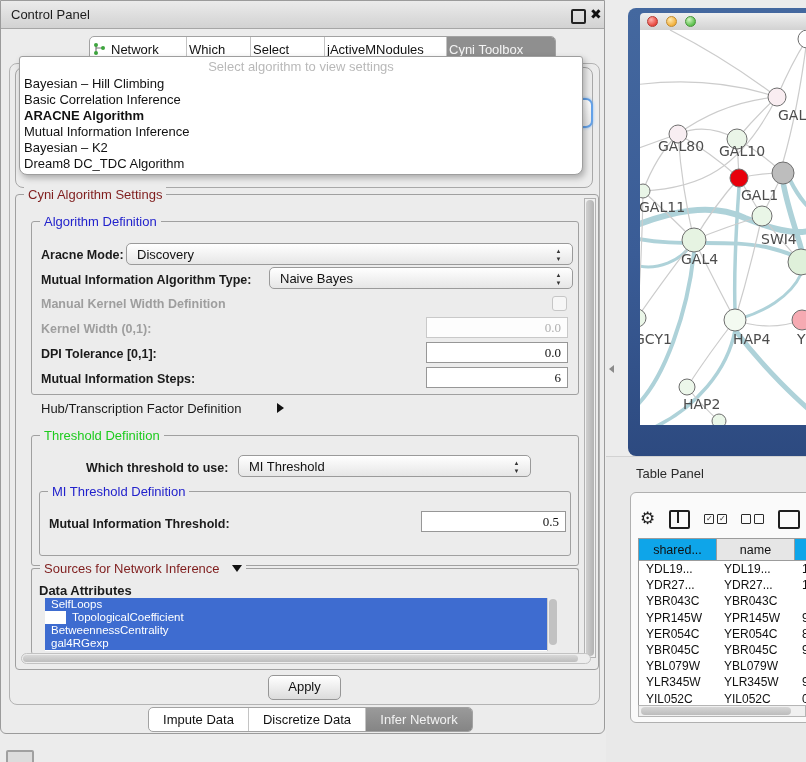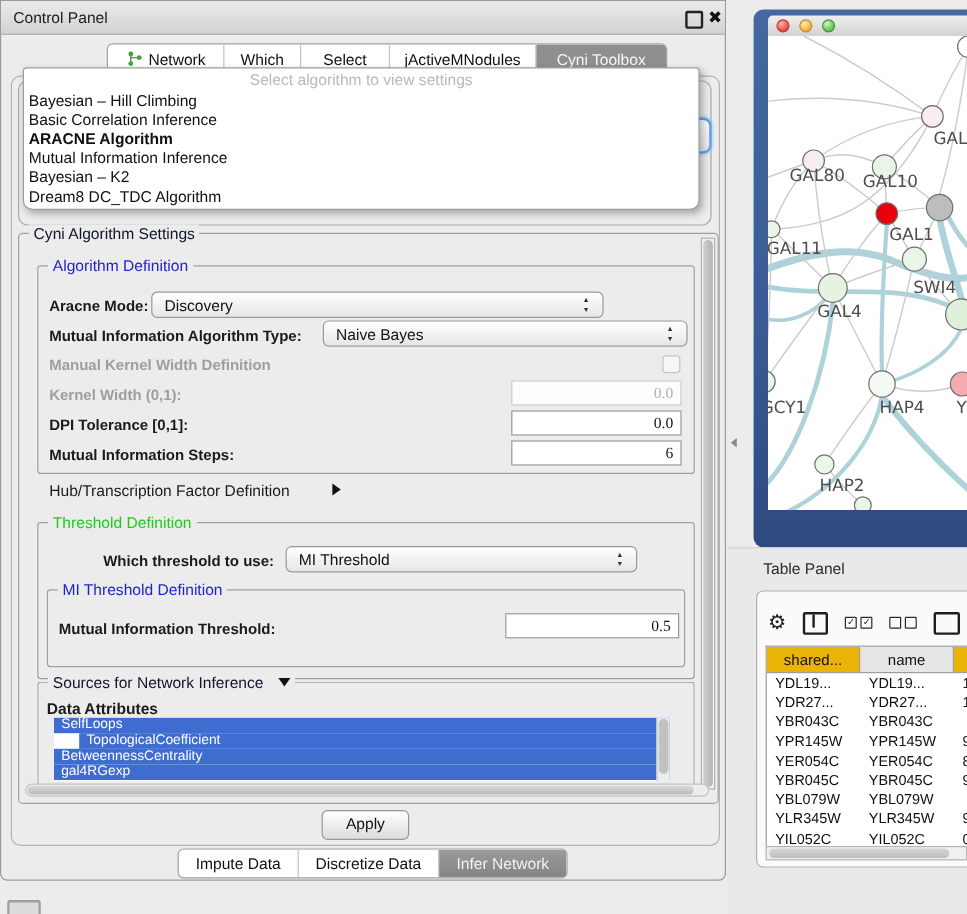--- a/index.html
+++ b/index.html
@@ -16,21 +16,21 @@
     border:1px solid #9b9b9b;border-radius:0 0 6px 6px;box-sizing:border-box;}
   .cp-titlebar{left:0;top:0;width:603px;height:27px;
     background:linear-gradient(#ebebeb,#d2d2d2);border-bottom:1px solid #a6a6a6;}
   .cp-title{left:10px;top:6px;font-size:13px;color:#1c1c1c;}
   .cp-float{left:570px;top:8px;width:11px;height:11px;border:2px solid #222;border-radius:2px;}
   .cp-close{left:589px;top:5px;font-size:14px;font-weight:bold;color:#111;}
 
   
   .tabbar{left:88px;top:35px;height:24px;display:flex;background:#fff;
     border:1px solid #a2a2a2;border-radius:5px;overflow:hidden;}
-  .tab{display:flex;align-items:center;justify-content:center;gap:5px;
+  .tab{display:flex;align-items:center;gap:5px;
     font-size:13px;color:#111;border-right:1px solid #c4c4c4;padding:0 2px;box-sizing:border-box;}
   .tab:last-child{border-right:none;}
   .tab.active{background:#8f8f8f;color:#f5f5f5;}
 
   
   .container-a{left:8px;top:62px;width:589px;height:640px;border:1px solid #b3b3b3;
     border-radius:8px;background:#ececec;}
   .box-b{left:14px;top:66px;width:576px;height:119px;border:1px solid #a8a8a8;
     border-radius:8px;background:#ececec;}
   .combo-fragment{left:556px;top:97px;width:32px;height:26px;border:2px solid #63a1e8;
@@ -42,21 +42,21 @@
     border:1px solid #9e9e9e;border-radius:3px 3px 8px 8px;
     box-shadow:2px 3px 6px rgba(0,0,0,.28);overflow:hidden;}
   .dd-placeholder{height:19px;line-height:19px;text-align:center;color:#b9b9b9;font-size:13px;}
   .dd-item{height:16px;line-height:16px;padding-left:4px;font-size:13px;color:#111;white-space:nowrap;}
   .dd-item.bold{font-weight:bold;}
 
   
   .box-c{left:14px;top:193px;width:582px;height:474px;border:1px solid #a0a0a0;
     border-radius:4px;background:#ececec;}
   .group-title{position:absolute;top:-8px;left:8px;padding:0 4px;background:#ececec;
-    font-size:13px;color:#0f172a;white-space:nowrap;}
+    font-size:13px;color:#7f1d1d;white-space:nowrap;}
   .group-title.blue{color:#2222cc;}
   .group-title.green{color:#1ecb1e;}
   .group{position:absolute;border:1px solid #a0a0a0;border-radius:3px;}
 
   .vscroll{left:583px;top:197px;width:12px;height:460px;border:1px solid #b2b2b2;
     background:#f0f0f0;box-sizing:border-box;}
   .vscroll .thumb{position:absolute;left:1px;top:1px;width:8px;height:456px;
     background:linear-gradient(90deg,#cfcfcf,#b3b3b3);border-radius:4px;}
 
   .field-label{font-size:12.5px;font-weight:bold;color:#1b1b1b;white-space:nowrap;}
@@ -134,21 +134,21 @@
   .cb{width:8px;height:8px;border:1.5px solid #2a2a2a;border-radius:1px;font-size:8px;
     line-height:8px;color:#2a2a2a;text-align:center;font-weight:bold;}
   .icon-partial{width:18px;height:15px;border:2px solid #1e1e1e;border-radius:2px;}
 
   .tbl{left:638px;top:538px;width:168px;height:167px;background:#fff;
     border:1px solid #9c9c9c;border-bottom:none;overflow:hidden;font-size:12px;color:#101010;}
   .tbl-hdr{display:grid;grid-template-columns:78px 78px 40px;height:21px;
     border-bottom:1px solid #9c9c9c;}
   .tbl-hdr .hcell{display:flex;align-items:center;justify-content:center;
     border-right:1px solid #9c9c9c;font-size:12.5px;overflow:hidden;white-space:nowrap;}
-  .hcell.blue{background:#eab308;}
+  .hcell.blue{background:#0ea5e9;}
   .hcell.gray{background:#e6e6e6;}
   .tbl-row{display:grid;grid-template-columns:78px 78px 40px;height:16.2px;}
   .tbl-row .cell{padding:1px 0 0 7px;white-space:nowrap;overflow:hidden;}
   .tbl-hscroll{left:638px;top:705px;width:168px;height:12px;background:#f0f0f0;
     border:1px solid #b5b5b5;box-sizing:border-box;}
   .tbl-hscroll .thumb{position:absolute;left:2px;top:1px;width:150px;height:8px;
     background:linear-gradient(#d6d6d6,#bcbcbc);border-radius:4px;}
 
   .net-tab-icon{width:14px;height:14px;}
 </style>
@@ -199,21 +199,21 @@
     </div>
     <div class="abs vscroll">
       <div class="thumb"></div>
     </div>
 
     <div class="abs group" style="left:30px;top:220px;width:546px;height:172px;">
       <div class="group-title blue">Algorithm Definition</div>
     </div>
 
     <div class="abs field-label" style="left:40px;top:247px;">Aracne Mode:</div>
-    <div class="abs combo" style="left:125px;top:242px;width:377px;">
+    <div class="abs combo" style="left:125px;top:242px;width:447px;">
       <span>Discovery</span>
       <span class="arrows">▲<br>▼</span>
     </div>
 
     <div class="abs field-label" style="left:40px;top:272px;">Mutual Information Algorithm Type:</div>
     <div class="abs combo" style="left:268px;top:266px;width:304px;">
       <span>Naive Bayes</span>
       <span class="arrows">▲<br>▼</span>
     </div>
 

